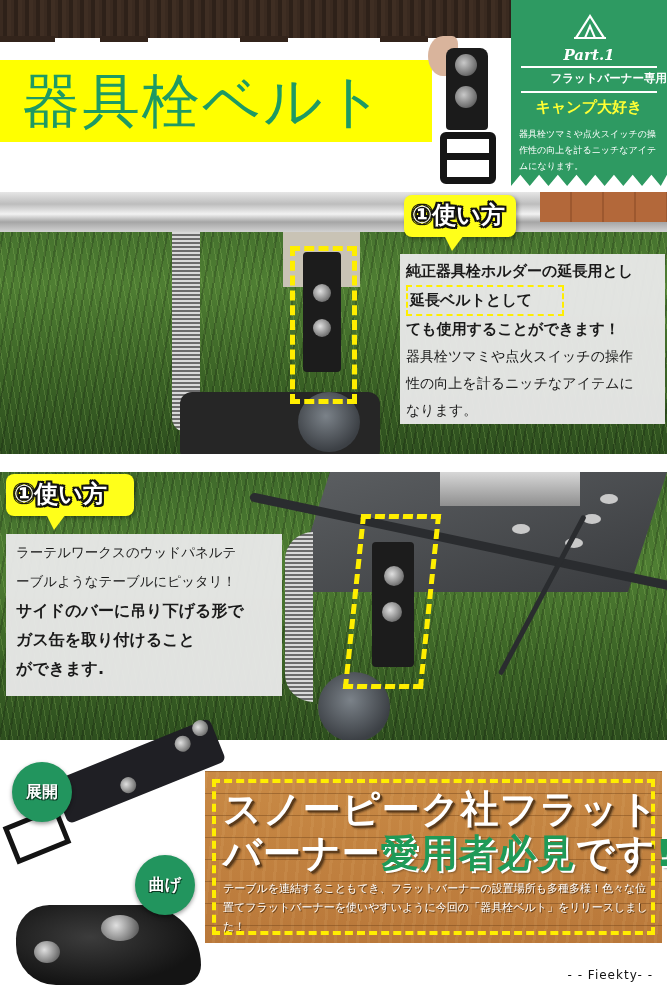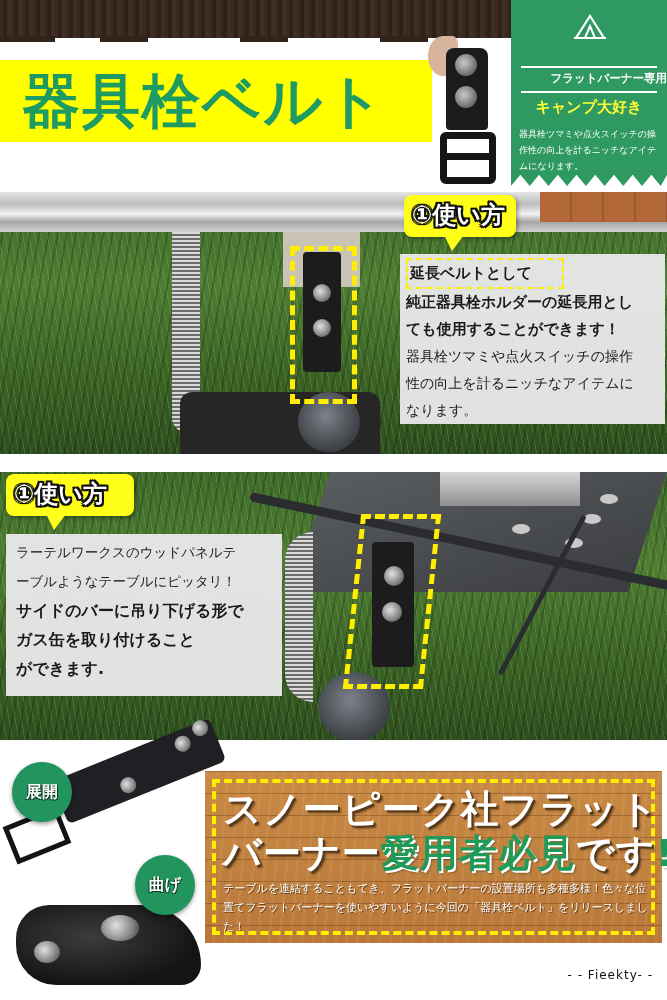--- a/index.html
+++ b/index.html
@@ -11,21 +11,21 @@
     position: absolute; left: 0; top: 0; width: 667px; height: 38px;
     background: repeating-linear-gradient(90deg, #3a2a20 0 3px, #2e2119 3px 7px, #3f2e23 7px 11px);
   }
   .wood-top .notch { position: absolute; bottom: -4px; height: 6px; background: #33241b; }
   .title-bar {
     position: absolute; left: 0; top: 60px; width: 432px; height: 82px;
     background: #ffff00;
   }
   .title-text {
     position: absolute; left: 22px; top: 66px;
-    font-family: "DejaVu Sans", sans-serif; font-weight: bold;
+    font-family: "DejaVu Sans", sans-serif; font-weight: normal;
     font-size: 58px; line-height: 70px; color: #1e9a63; letter-spacing: 2px;
   }
   .belt-hero {
     position: absolute; left: 432px; top: 40px; width: 78px; height: 150px;
   }
   .belt-hero .strap {
     position: absolute; left: 14px; top: 8px; width: 42px; height: 82px;
     background: #1b1b1b; border-radius: 8px 8px 4px 4px;
   }
   .belt-hero .rivet {
@@ -198,20 +198,21 @@
   <div class="rivet" style="top:46px;"></div>
   <div class="buckle"></div>
 </div>
 
 <div class="green-panel">
   <svg class="gp-tent" viewBox="0 0 34 26">
     <path d="M17 2 L3 24 H31 Z" fill="none" stroke="#fff" stroke-width="2.2"></path>
     <path d="M12 24 L17 12 L22 24" fill="none" stroke="#fff" stroke-width="2"></path>
     <line x1="1" y1="24" x2="33" y2="24" stroke="#fff" stroke-width="2"></line>
   </svg>
+  <div class="gp-part">Part.1</div>
   <div class="gp-line" style="top:66px;"></div>
   <div class="gp-sub">フラットバーナー専用</div>
   <div class="gp-line" style="top:91px;"></div>
   <div class="gp-catch">キャンプ大好き</div>
   <div class="gp-desc">器具栓ツマミや点火スイッチの操作性の向上を計るニッチなアイテムになります。</div>
 </div>
 
 <div class="photo photo1">
   <div class="rail-steel"></div>
   <div class="wood-plank"></div>
@@ -224,22 +225,22 @@
   <div class="burner-dark" style="left:180px;top:200px;width:200px;height:70px;"></div>
   <div class="knob" style="left:298px;top:200px;width:62px;height:60px;"></div>
   <div class="dash-box" style="left:290px;top:54px;width:67px;height:158px;"></div>
 </div>
 
 <div class="bubble" style="left:404px;top:195px;width:112px;height:42px;">
   <div class="bubble-text">①使い方</div>
 </div>
 
 <div class="info-box" style="left:400px;top:254px;width:265px;height:170px;padding:4px 6px;font-size:15px;line-height:27px;">
+  <span class="info-line bold">純正器具栓ホルダーの延長用とし</span>
   <span class="info-line bold" style="display:inline-block;border:2px dashed #ffee00;padding:0 30px 0 2px;">延長ベルトとして</span>
-  <span class="info-line bold">純正器具栓ホルダーの延長用とし</span>
   <span class="info-line bold">ても使用することができます！</span>
   <span class="info-line" style="font-size:14px;">器具栓ツマミや点火スイッチの操作</span>
   <span class="info-line" style="font-size:14px;">性の向上を計るニッチなアイテムに</span>
   <span class="info-line" style="font-size:14px;">なります。</span>
 </div>
 
 <div class="photo photo2">
   <div class="table-top"></div>
   <div class="tray"></div>
   <div class="hole" style="left:512px;top:52px;"></div>

